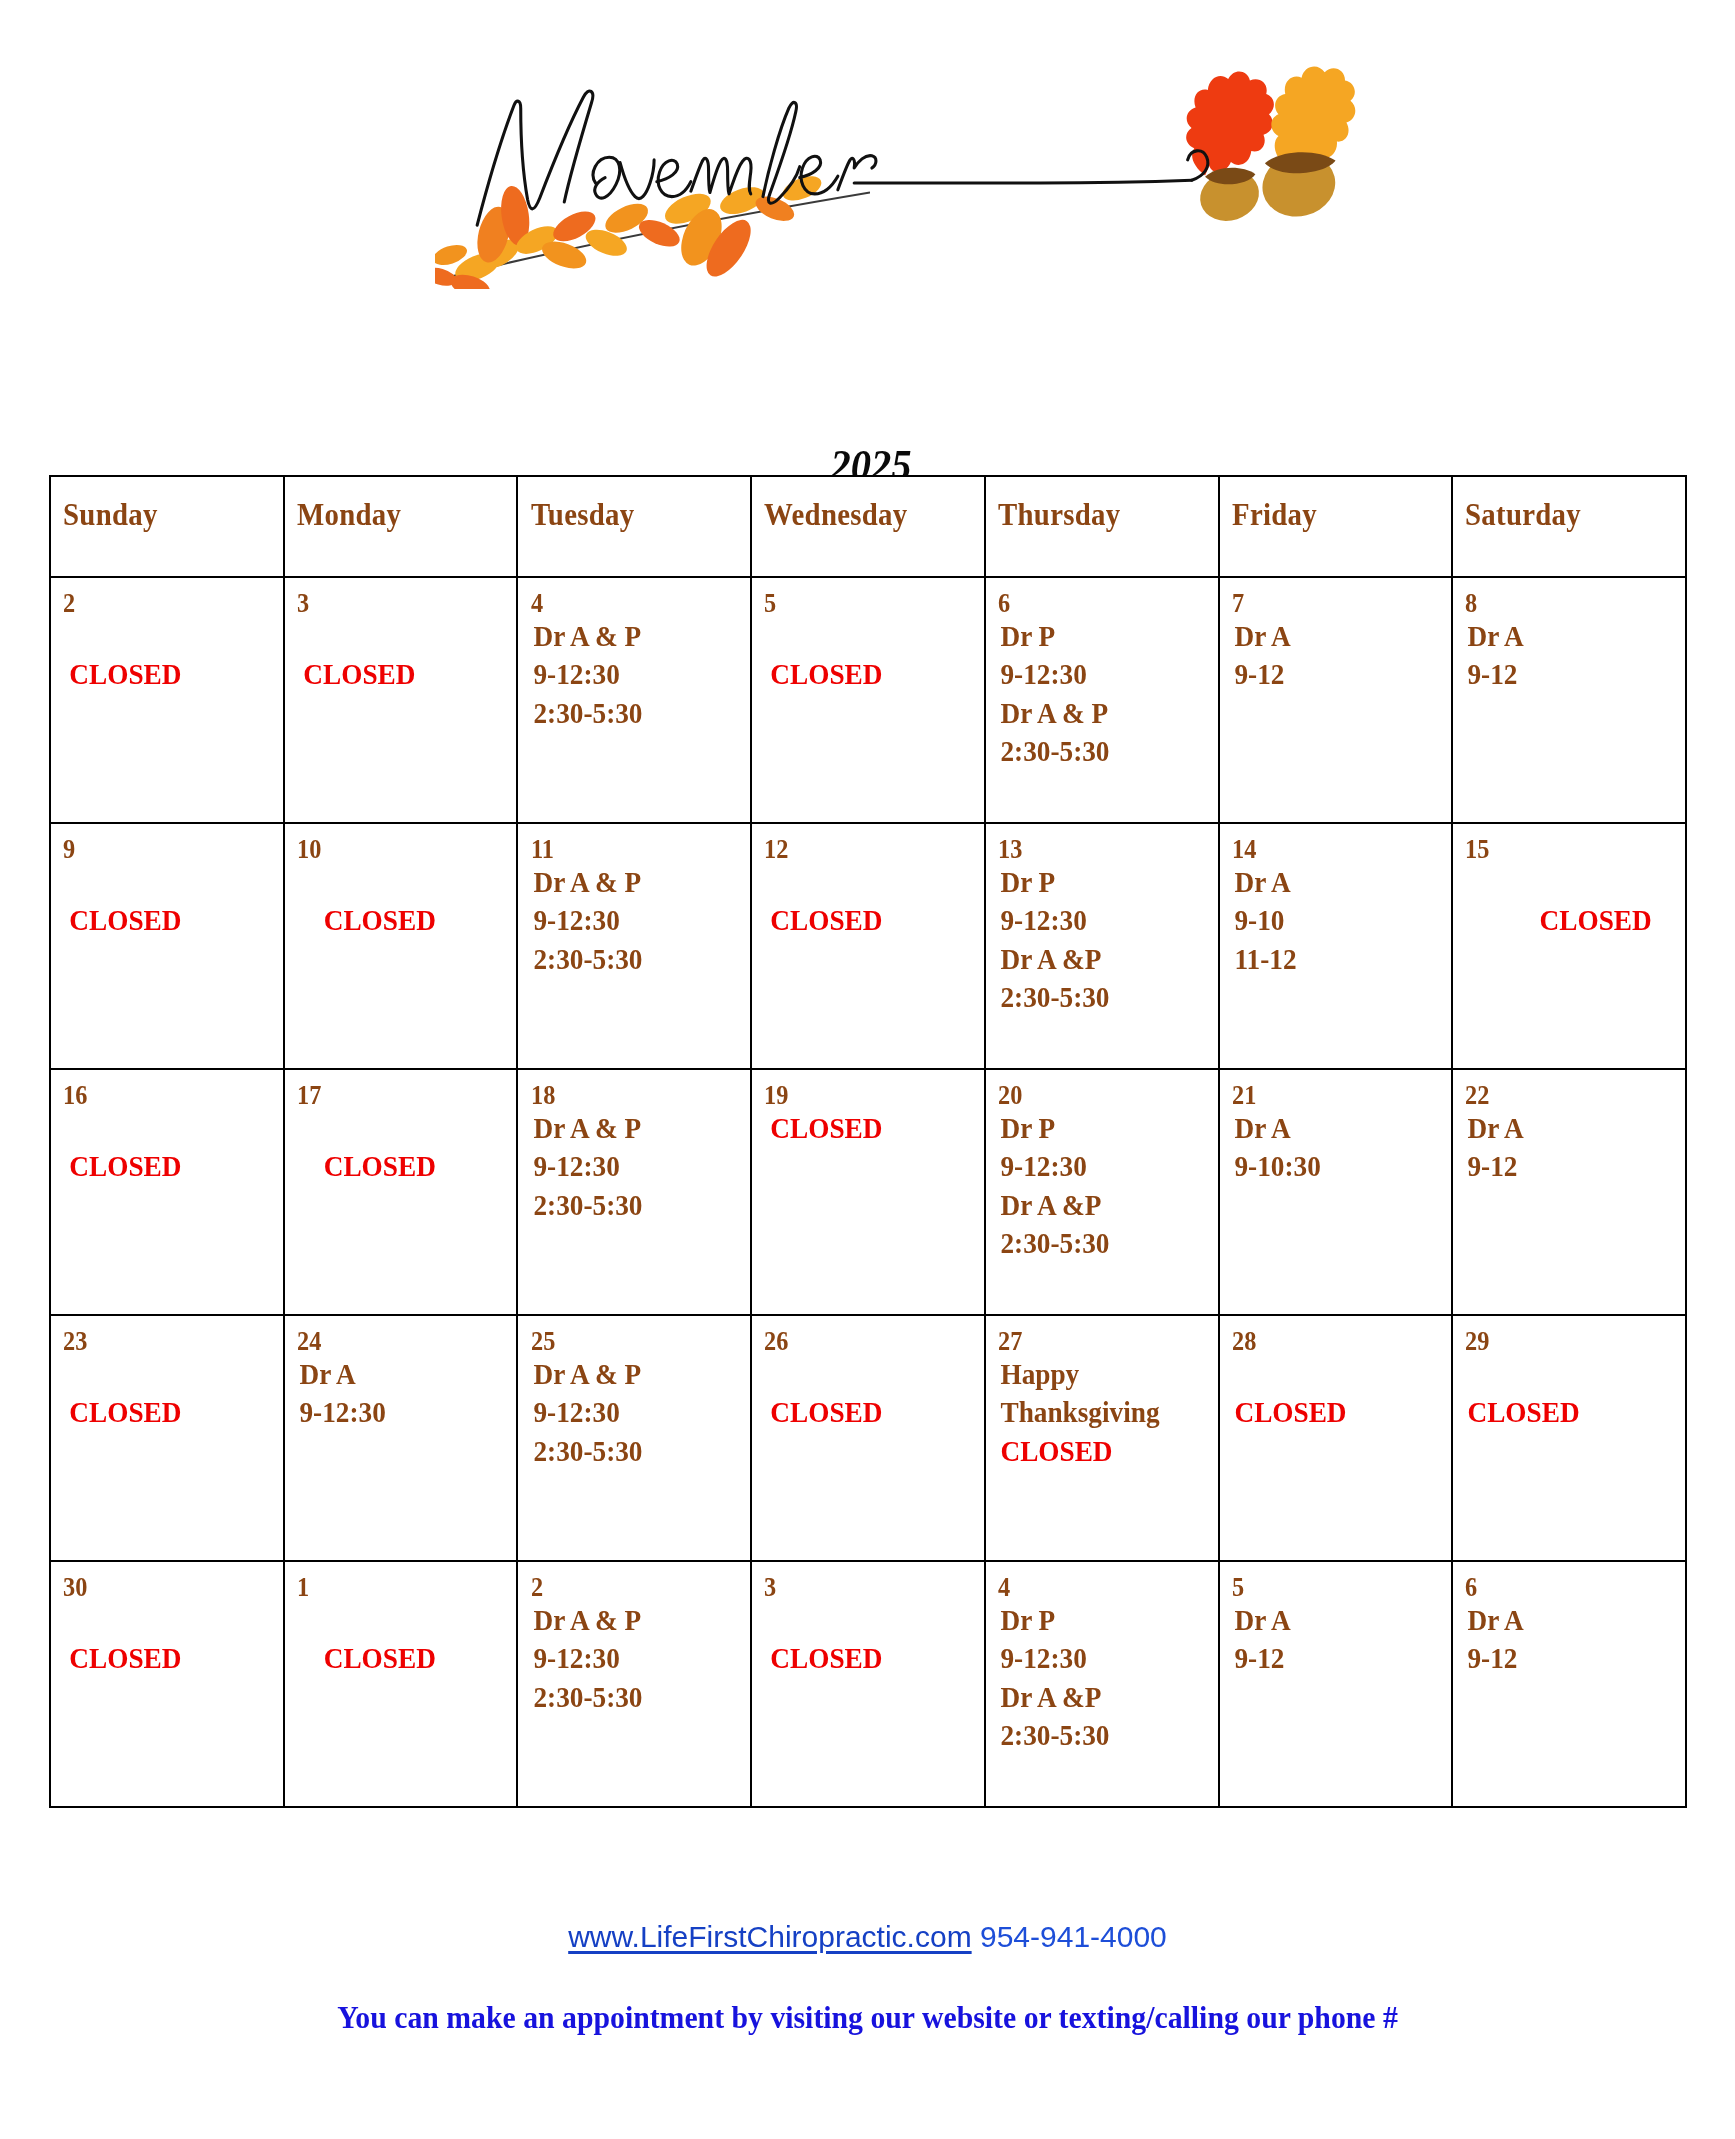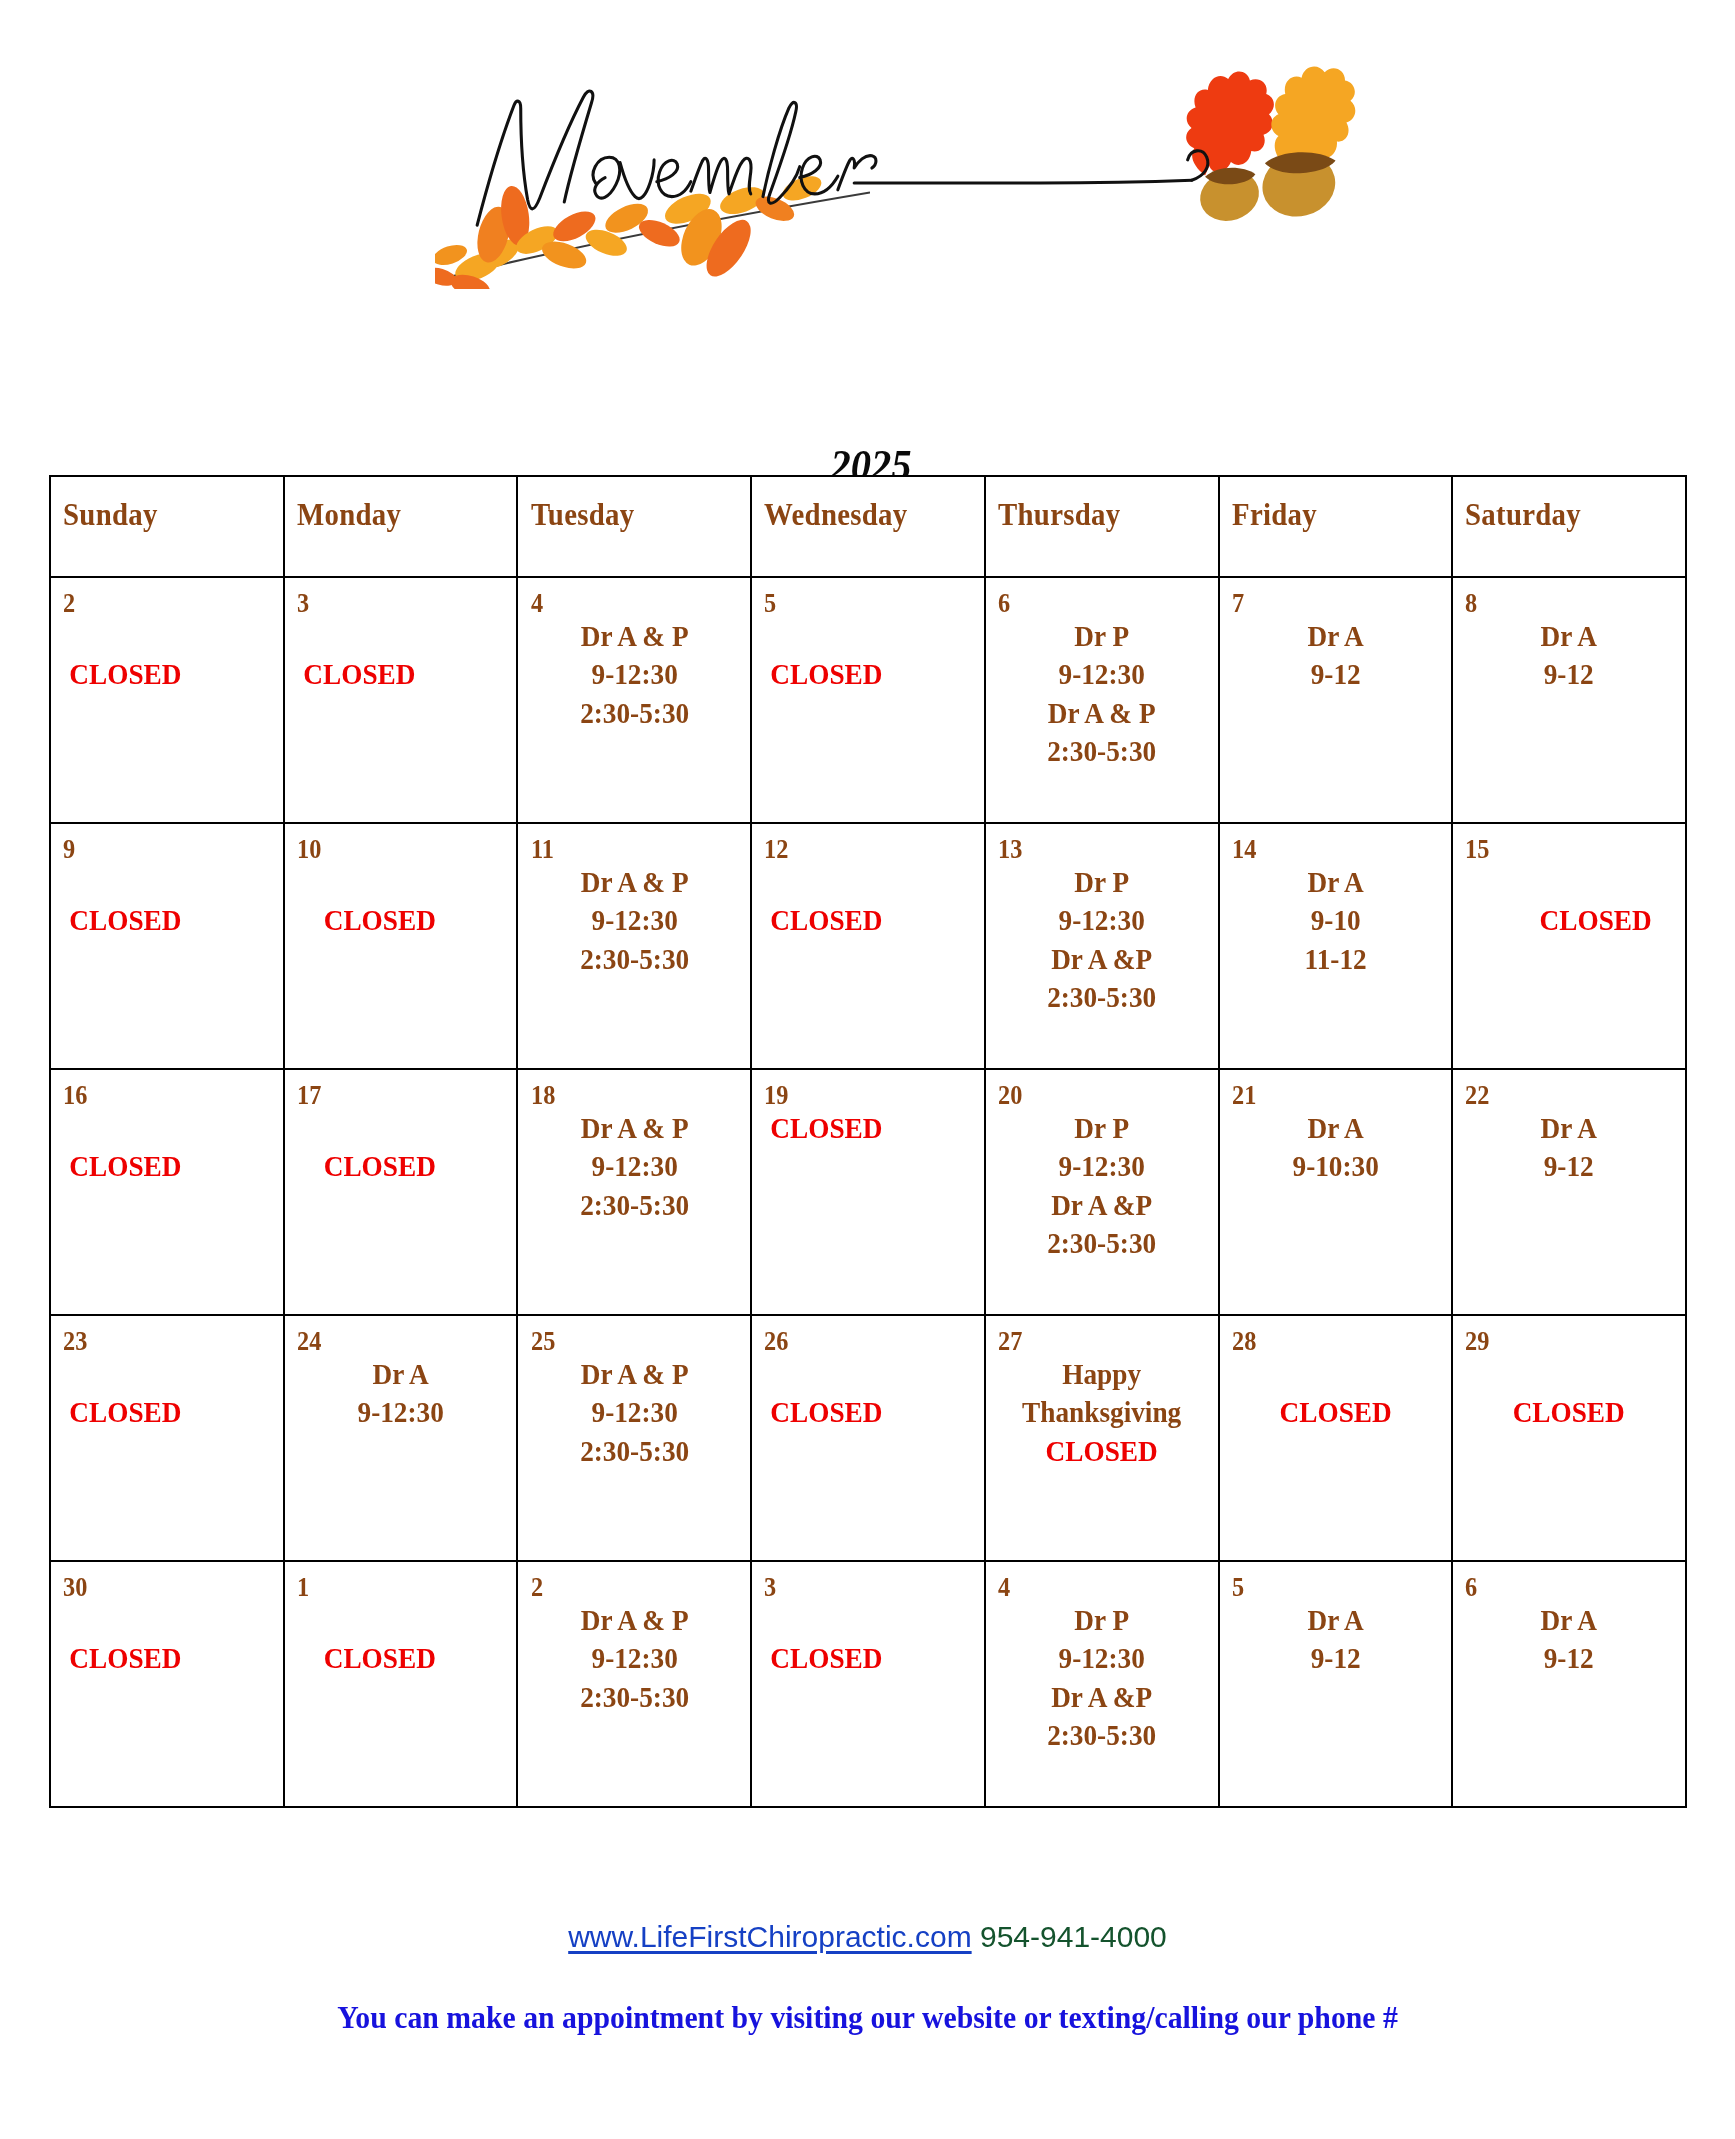--- a/index.html
+++ b/index.html
@@ -120,21 +120,21 @@
     transform: scaleX(0.94);
   }
   .line.closed {
     color: #EE0000;
   }
   .line.spacer {
     visibility: hidden;
   }
   
   .cell-body.align-left   { text-align: left;  padding-left: 12.2px; }
-  .cell-body.align-center { text-align: center; }
+  .cell-body.align-center { text-align: left; }
   .cell-body.align-right  { text-align: right; padding-right: 27px; }
   .cell-body.align-nearleft { text-align: left; padding-left: 33px; }
 
   
   .footer {
     position: absolute;
     left: 0;
     top: 1920px;
     width: 1735px;
     text-align: center;
@@ -144,21 +144,21 @@
     font-size: 30px;
     color: #111111;
     white-space: nowrap;
   }
   .weblink {
     color: #1540C4;
     text-decoration: underline;
     text-underline-offset: 4.1px;
     margin-top: 16px;
   }
-  .phone { color: #14532d; }
+  .phone { color: #1d4ed8; }
   .footer-line2 {
     margin-top: 46px;
     font-family: "Liberation Serif", "DejaVu Serif", serif;
     font-weight: bold;
     font-size: 31px;
     color: #1712DD;
     white-space: nowrap;
     transform: scaleX(0.96);
   }
 </style>

